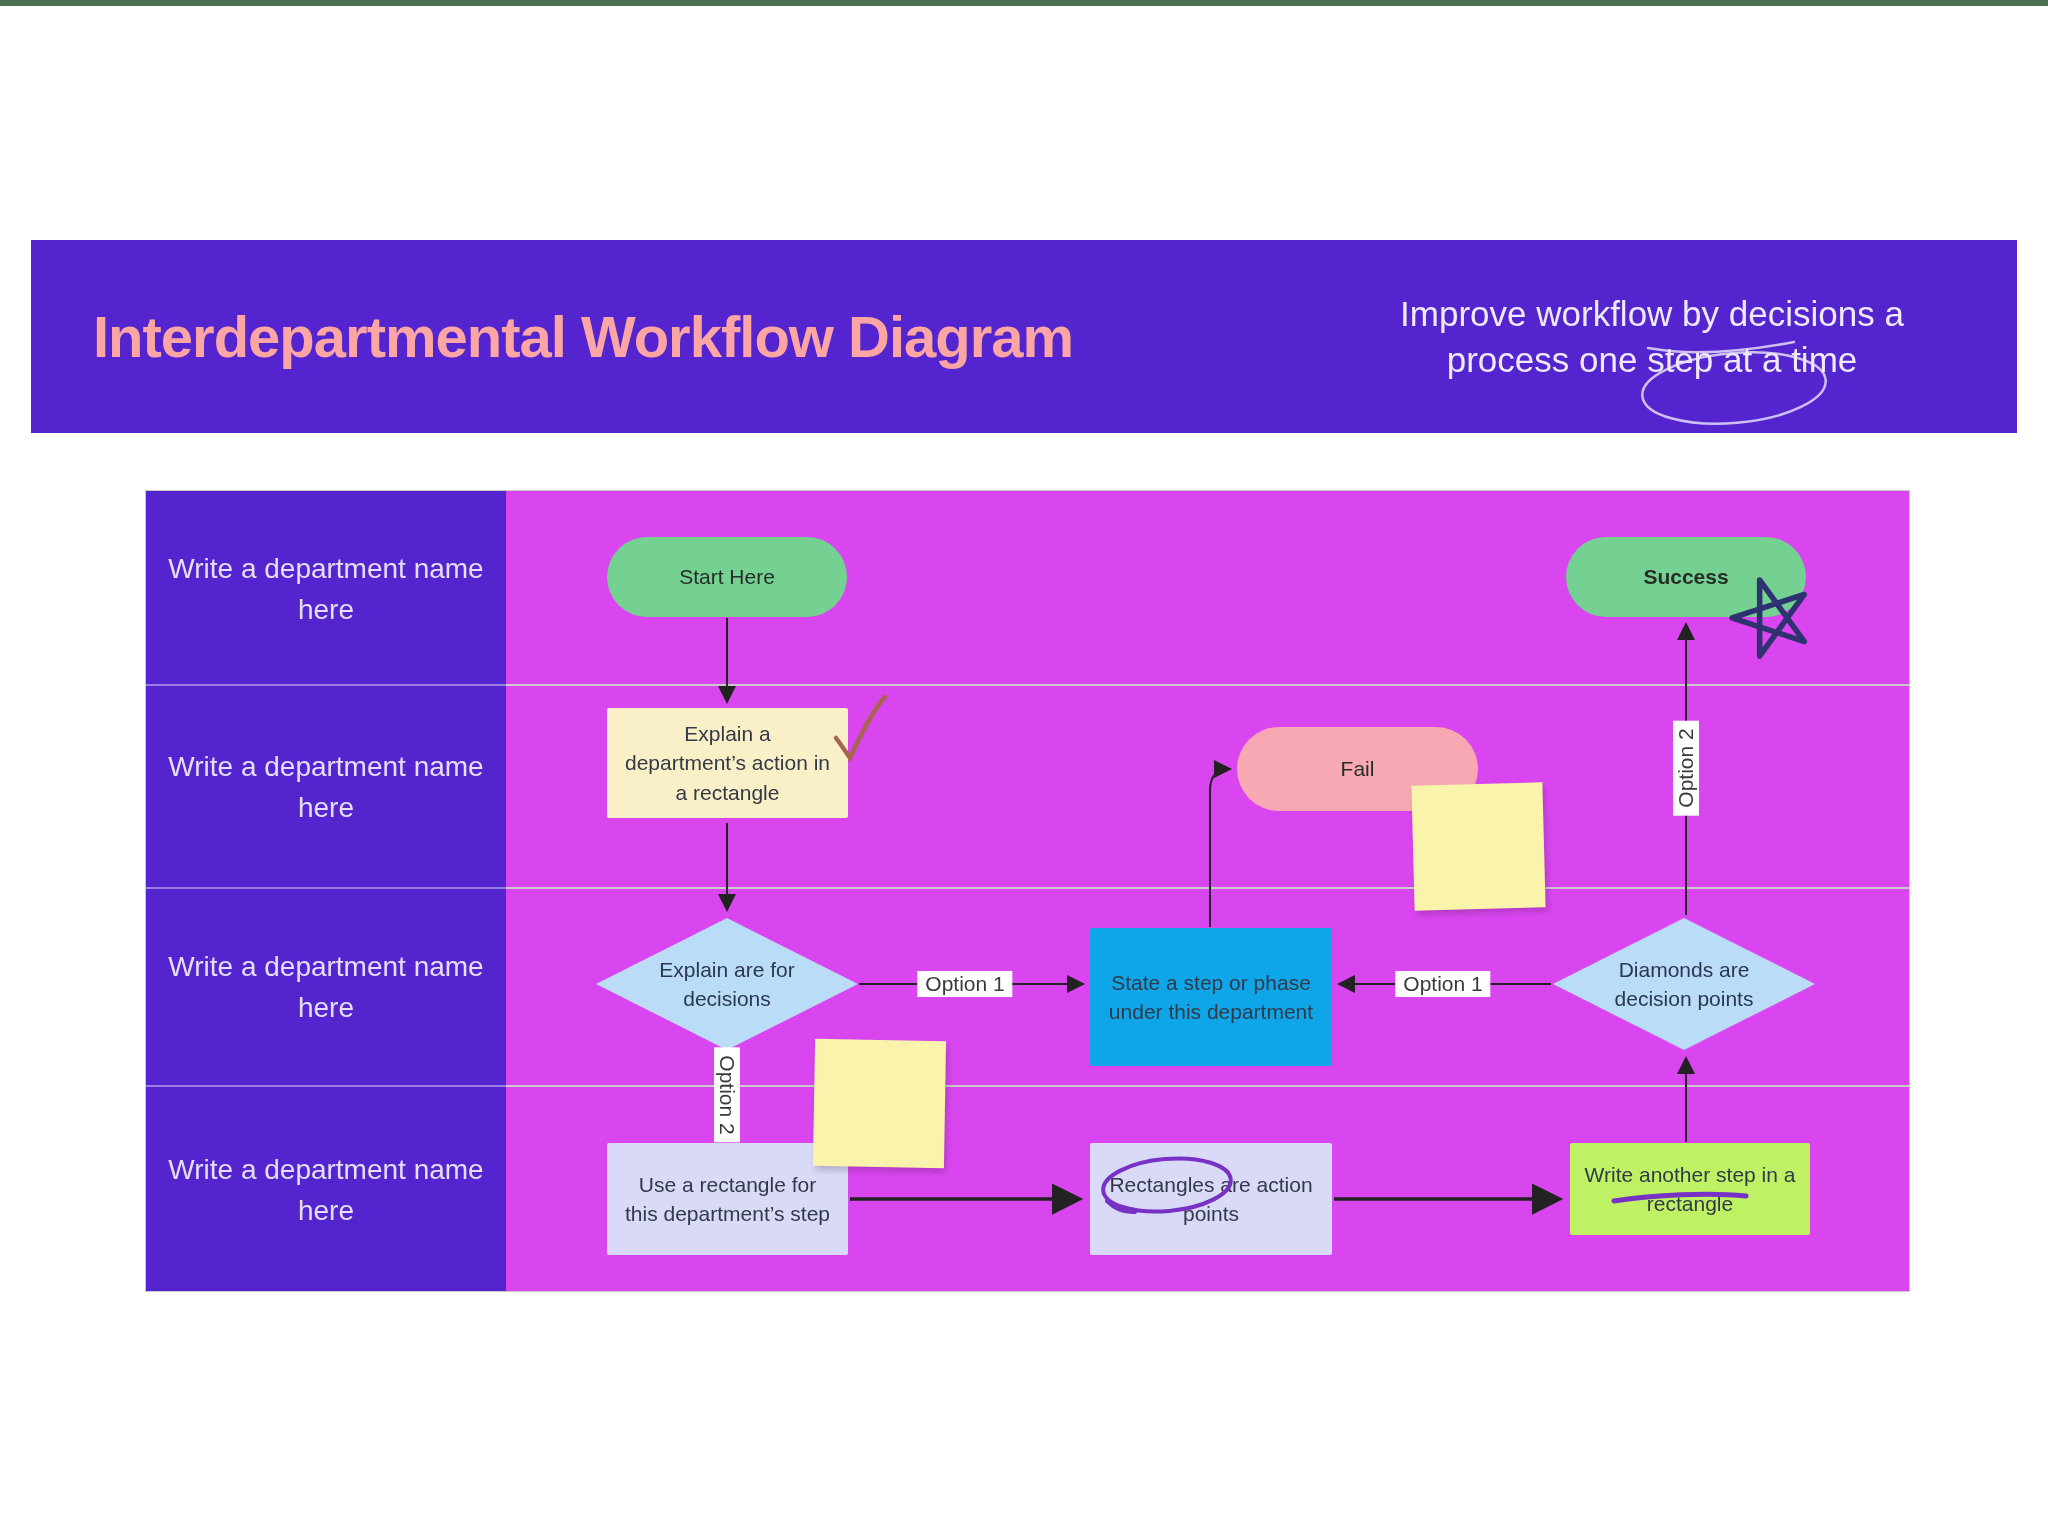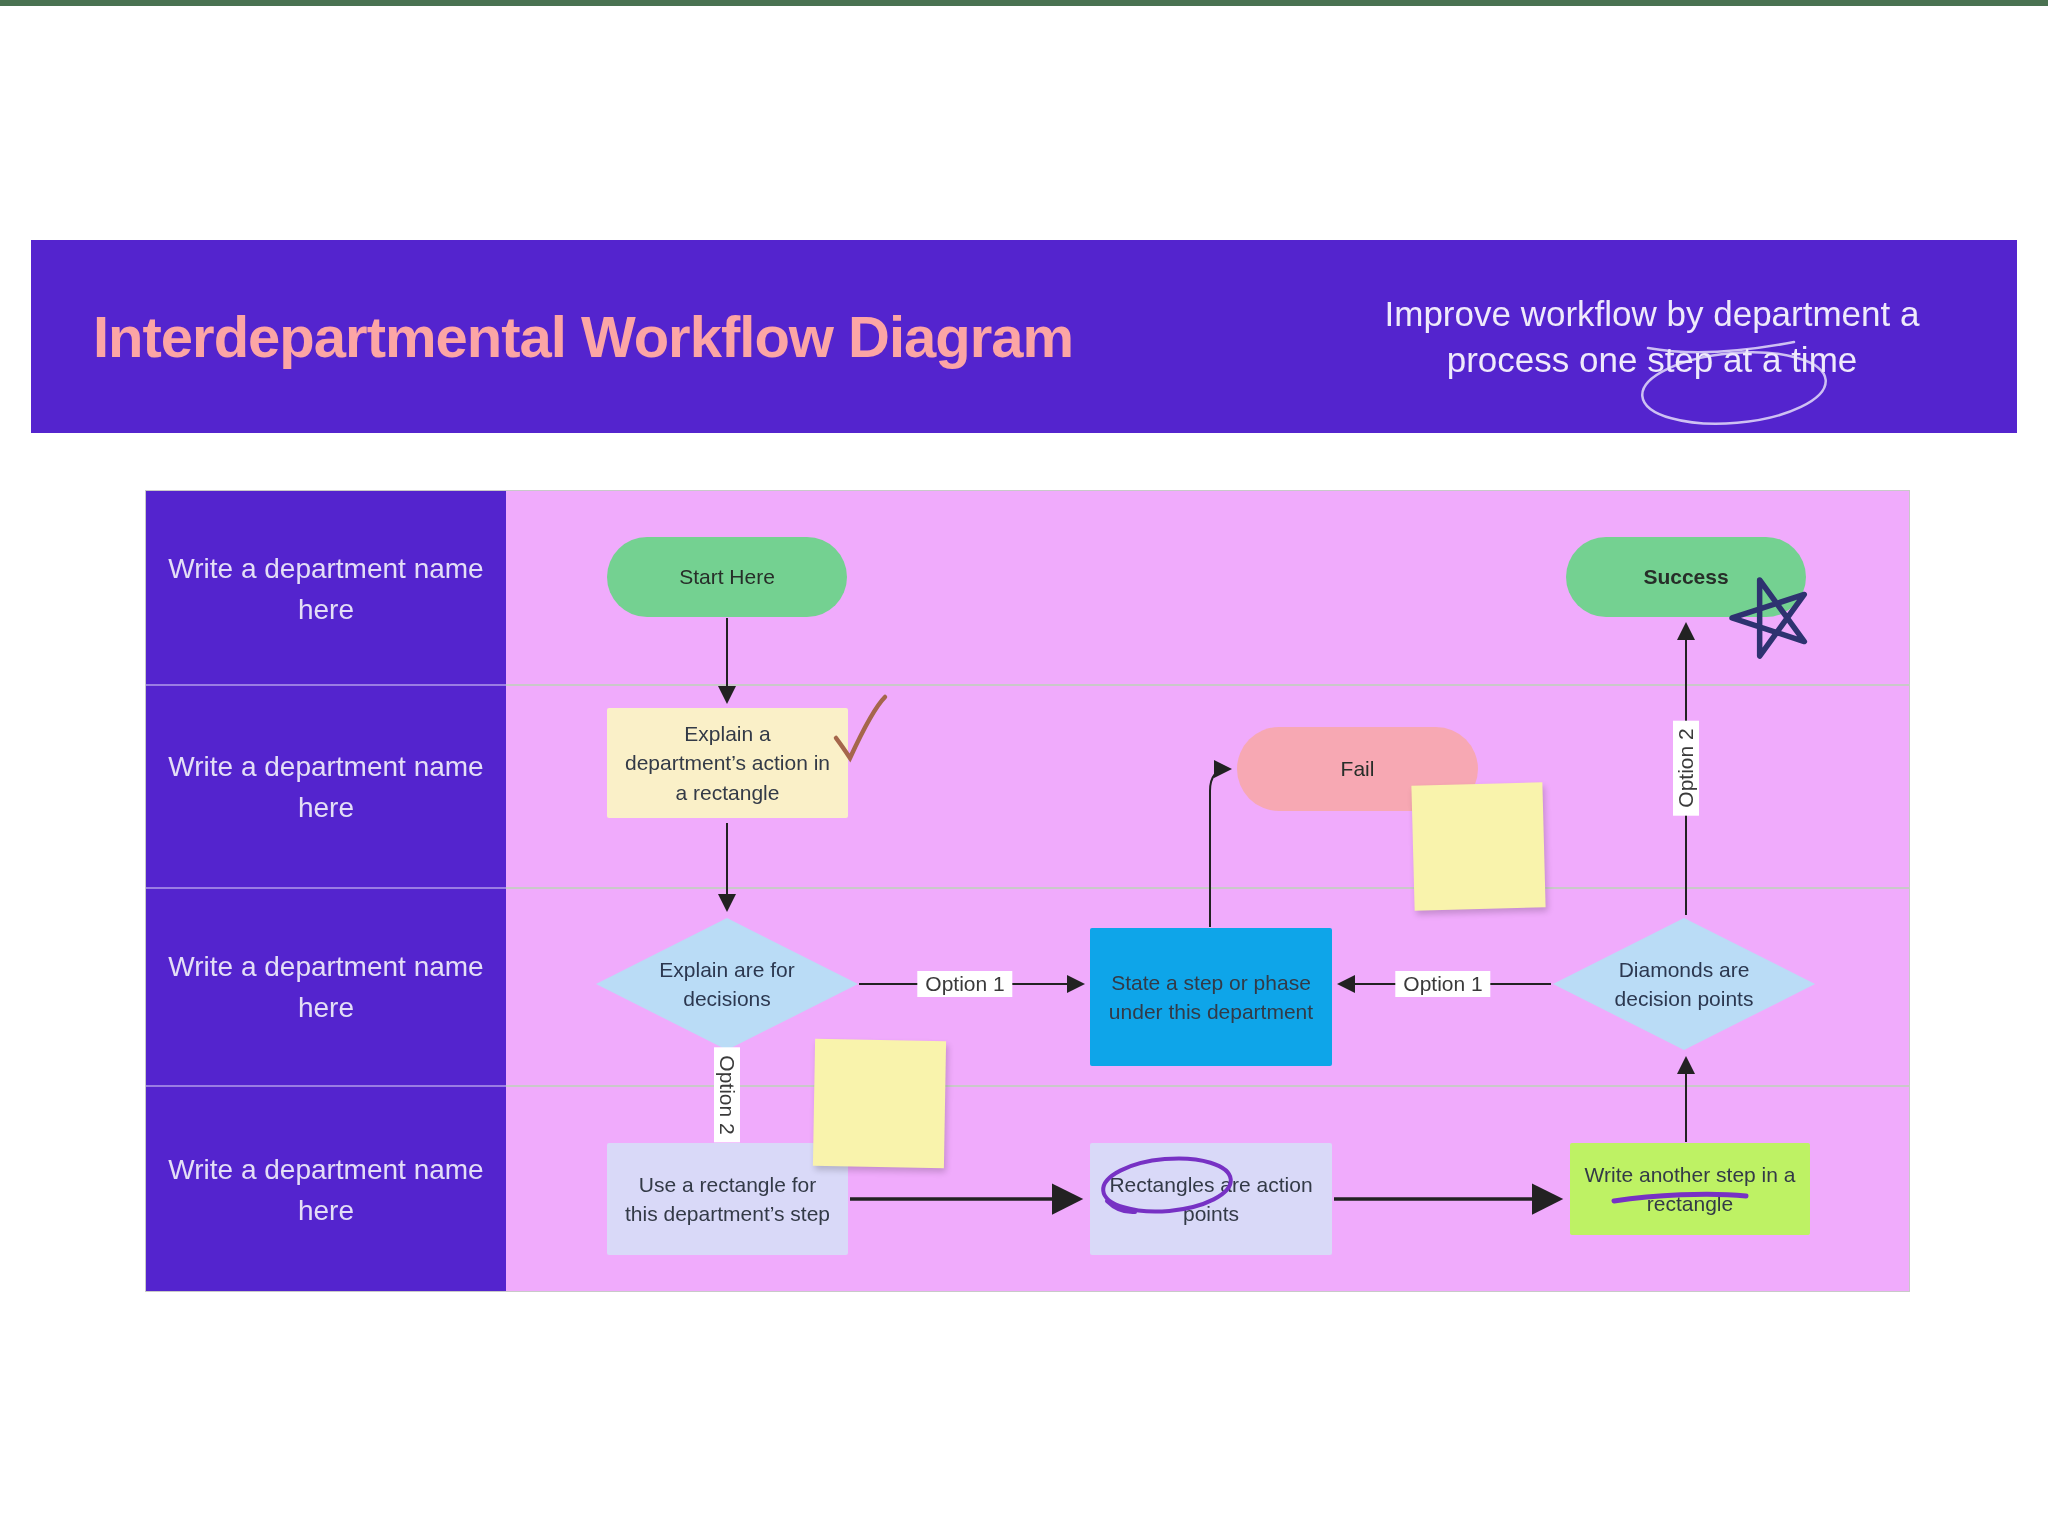--- a/index.html
+++ b/index.html
@@ -12,21 +12,21 @@
 
   
   #banner{left:31px;top:240px;width:1986px;height:193px;background:#5424CE;
           display:flex;align-items:center;justify-content:space-between;
           padding:0 55px 0 62px;box-sizing:border-box;}
   #banner-title{color:#fca5a5;font-size:58px;font-weight:700;letter-spacing:-1px;white-space:nowrap;}
   #banner-subtitle{color:#EFEAFB;font-size:35px;font-weight:400;line-height:1.3;
                    text-align:center;width:620px;}
 
   
-  #table{left:145px;top:490px;width:1765px;height:802px;border:1.5px solid #C9C9C9;box-sizing:border-box;background:#f0abfc;}
+  #table{left:145px;top:490px;width:1765px;height:802px;border:1.5px solid #C9C9C9;box-sizing:border-box;background:#d946ef;}
   .row-divider{left:0;right:0;height:1.5px;background:#C9C9C9;}
   #lane-col{left:0;top:0;width:360px;height:100%;background:#5424CE;}
   .lane-divider{left:0;right:0;height:2px;background:rgba(240,236,252,0.45);}
   .lane-label{left:0;width:360px;color:#E4DEF6;font-size:28px;line-height:1.45;text-align:center;}
 
   
   .node{display:flex;align-items:center;justify-content:center;text-align:center;
         font-size:21px;line-height:1.4;color:#333A47;box-sizing:border-box;padding:0 14px;}
   .pill{border-radius:44px;color:#272E29;}
   .rect{border-radius:2px;}
@@ -45,21 +45,21 @@
 </head>
 <body>
 
 <div id="canvas">
 
   <div id="top-strip" class="abs" style="background: rgb(74, 114, 81);"></div>
 
   <div id="banner" class="abs" style="background: rgb(84, 36, 206);">
     <div id="banner-title">Interdepartmental Workflow Diagram</div>
     <div id="banner-subtitle">
-      <span>Improve workflow by department a</span><br>
+      <span>Improve workflow by decisions a</span><br>
       <span>process one step at a time</span>
     </div>
   </div>
 
   <svg class="abs" style="left:1630px;top:322px;" width="212" height="118">
     <path d="M18,26 C62,34 112,30 164,20" fill="none" stroke-width="2.5" stroke-linecap="round" stroke="rgba(236,231,252,0.8)"></path>
     <ellipse cx="104" cy="66" rx="92" ry="35" fill="none" stroke-width="2.5" transform="rotate(-5 104 66)" stroke="rgba(236,231,252,0.8)"></ellipse>
   </svg>
 
   <div id="table" class="abs">

